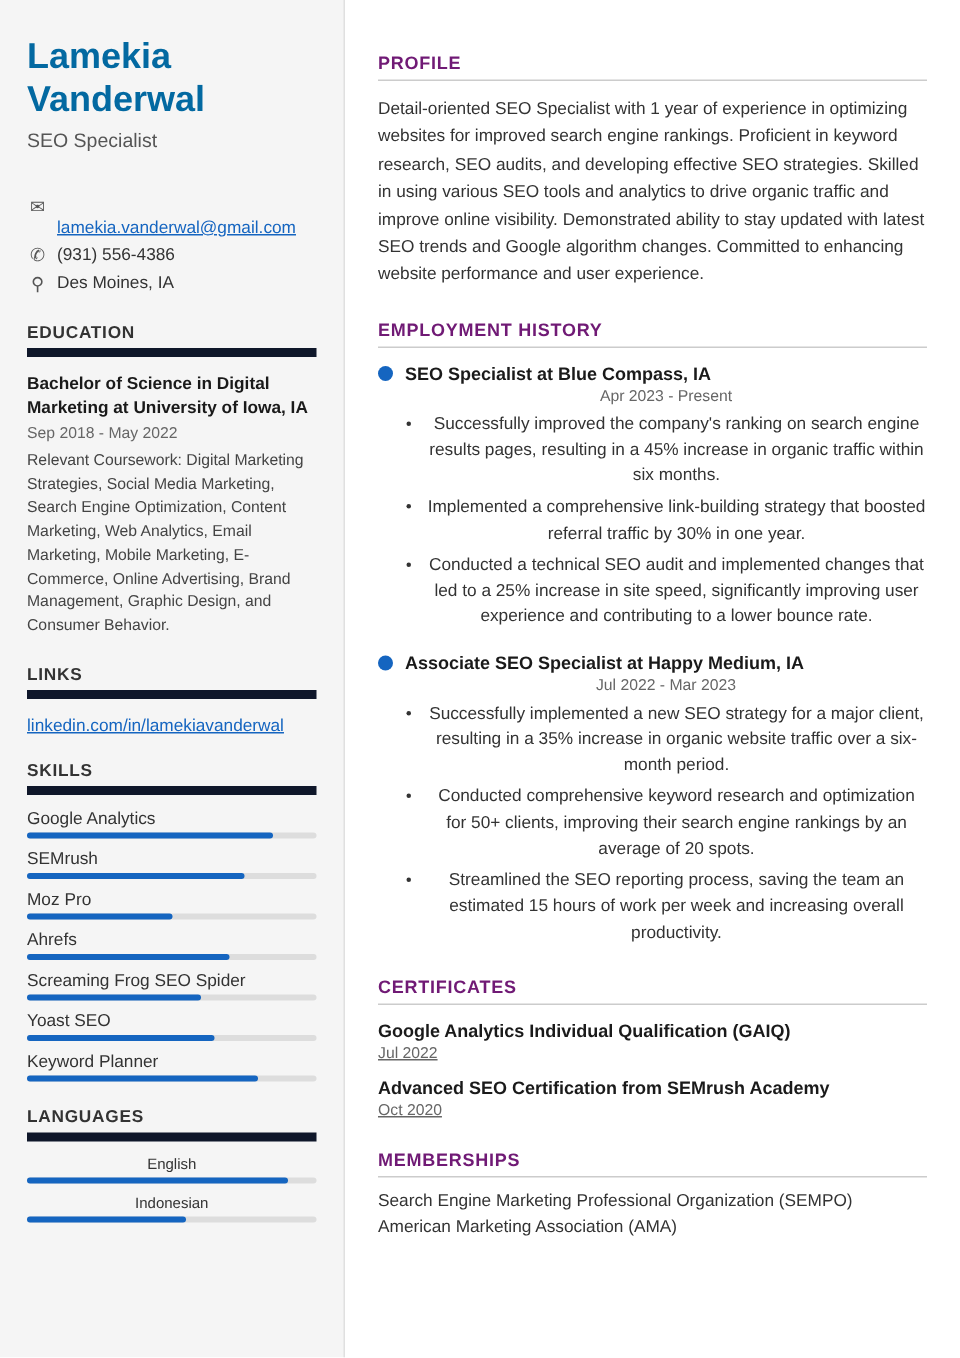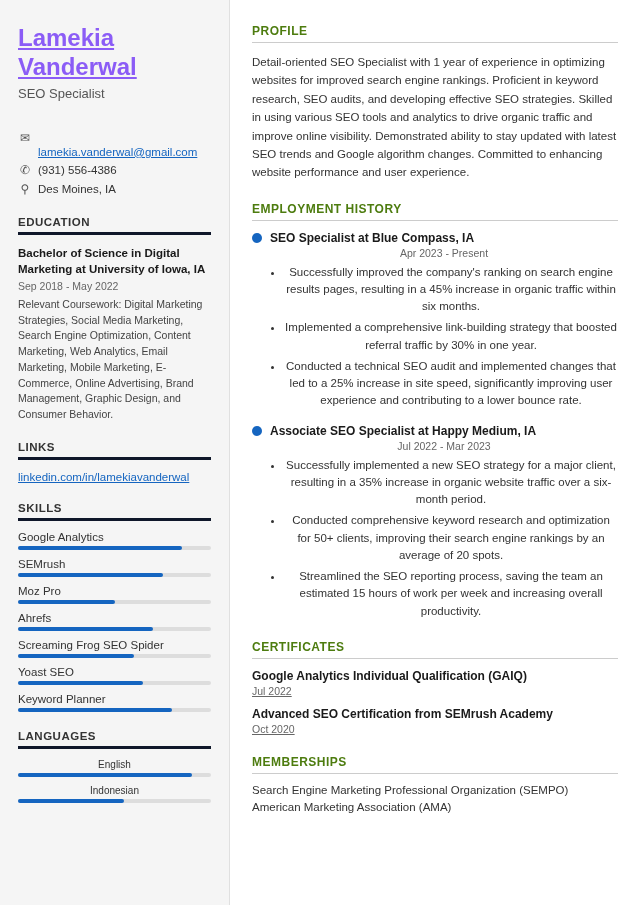--- a/index.html
+++ b/index.html
@@ -20,24 +20,23 @@
     .sidebar {
       width: 230px;
       min-width: 230px;
       background: #f5f5f5;
       padding: 24px 18px;
       border-right: 1px solid #e0e0e0;
     }
     .name {
       font-size: 24px;
       font-weight: bold;
-      color: #8b5cf6;
+      color: #0369a1;
       line-height: 1.2;
       margin-bottom: 4px;
-      text-decoration: underline;
     }
     .job-title {
       font-size: 13px;
       color: #555;
       margin-bottom: 18px;
     }
     .contact-info {
       margin-bottom: 20px;
     }
     .contact-item {
@@ -57,21 +56,21 @@
       color: #555;
       width: 14px;
       text-align: center;
     }
     .section-title {
       font-size: 11.5px;
       font-weight: bold;
       text-transform: uppercase;
       letter-spacing: 0.5px;
       color: #333;
-      border-bottom: 3px solid #0f172a;
+      border-bottom: 6px solid #0f172a;
       padding-bottom: 4px;
       margin-bottom: 10px;
       margin-top: 18px;
     }
     .edu-degree {
       font-size: 11.5px;
       font-weight: bold;
       color: #1a1a1a;
       line-height: 1.4;
       margin-bottom: 3px;
@@ -134,24 +133,25 @@
     
     .main-content {
       flex: 1;
       padding: 24px 22px;
     }
     .main-section-title {
       font-size: 12px;
       font-weight: bold;
       text-transform: uppercase;
       letter-spacing: 0.5px;
-      color: #4d7c0f;
+      color: #701a75;
       border-bottom: 1px solid #ccc;
       padding-bottom: 4px;
       margin-bottom: 10px;
+      margin-top: 11px;
     }
     .main-section {
       margin-bottom: 20px;
     }
     .profile-text {
       font-size: 11.5px;
       color: #333;
       line-height: 1.6;
     }
     .job-entry {

